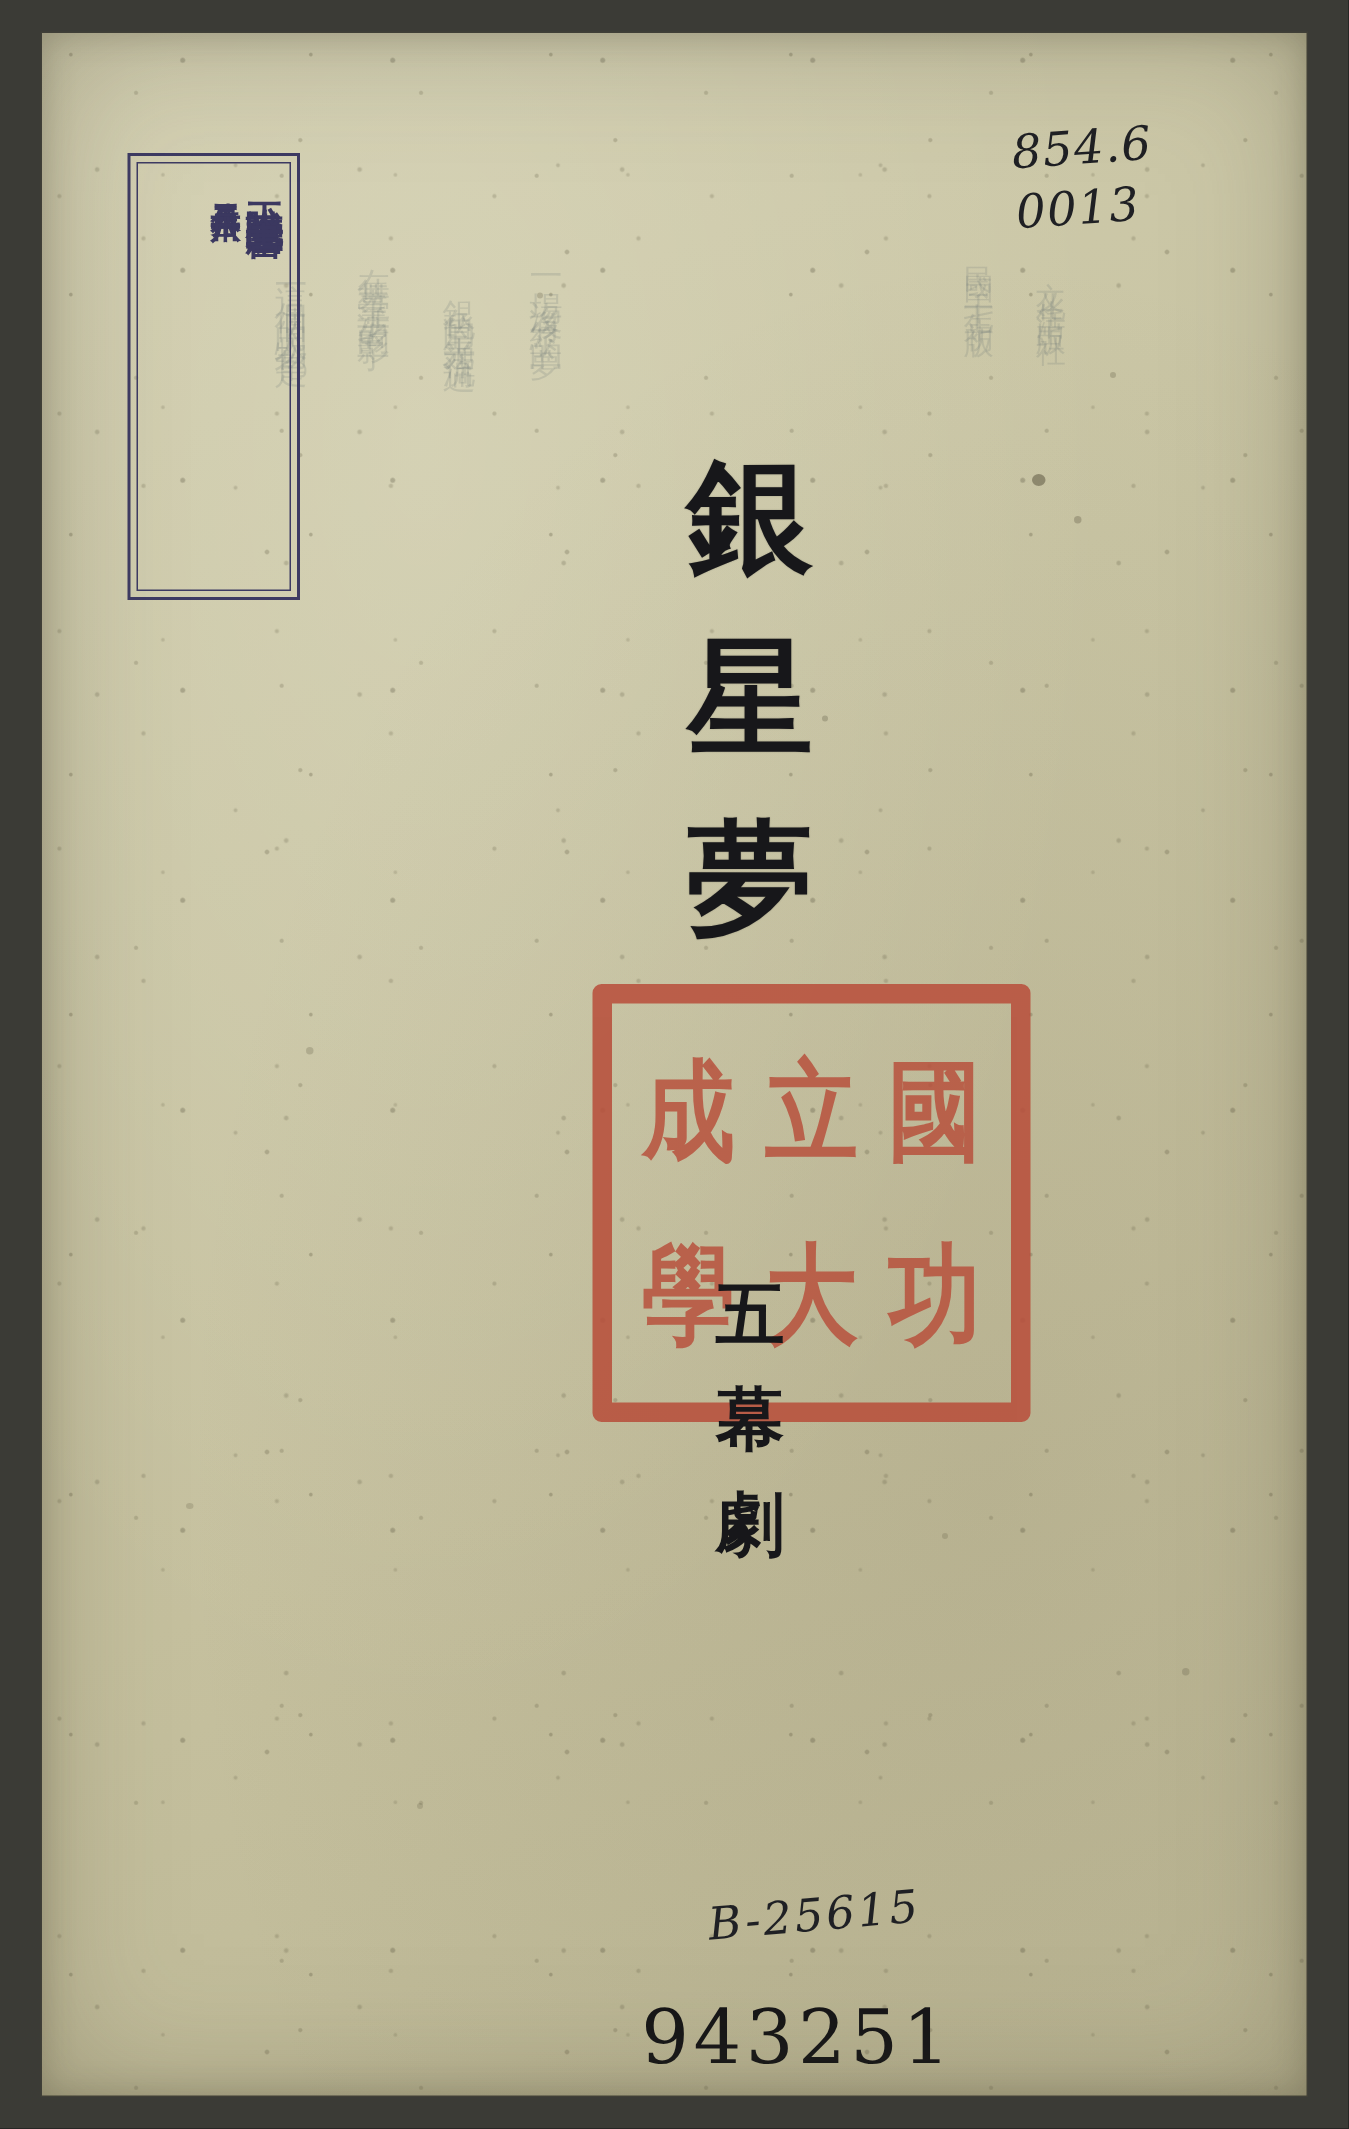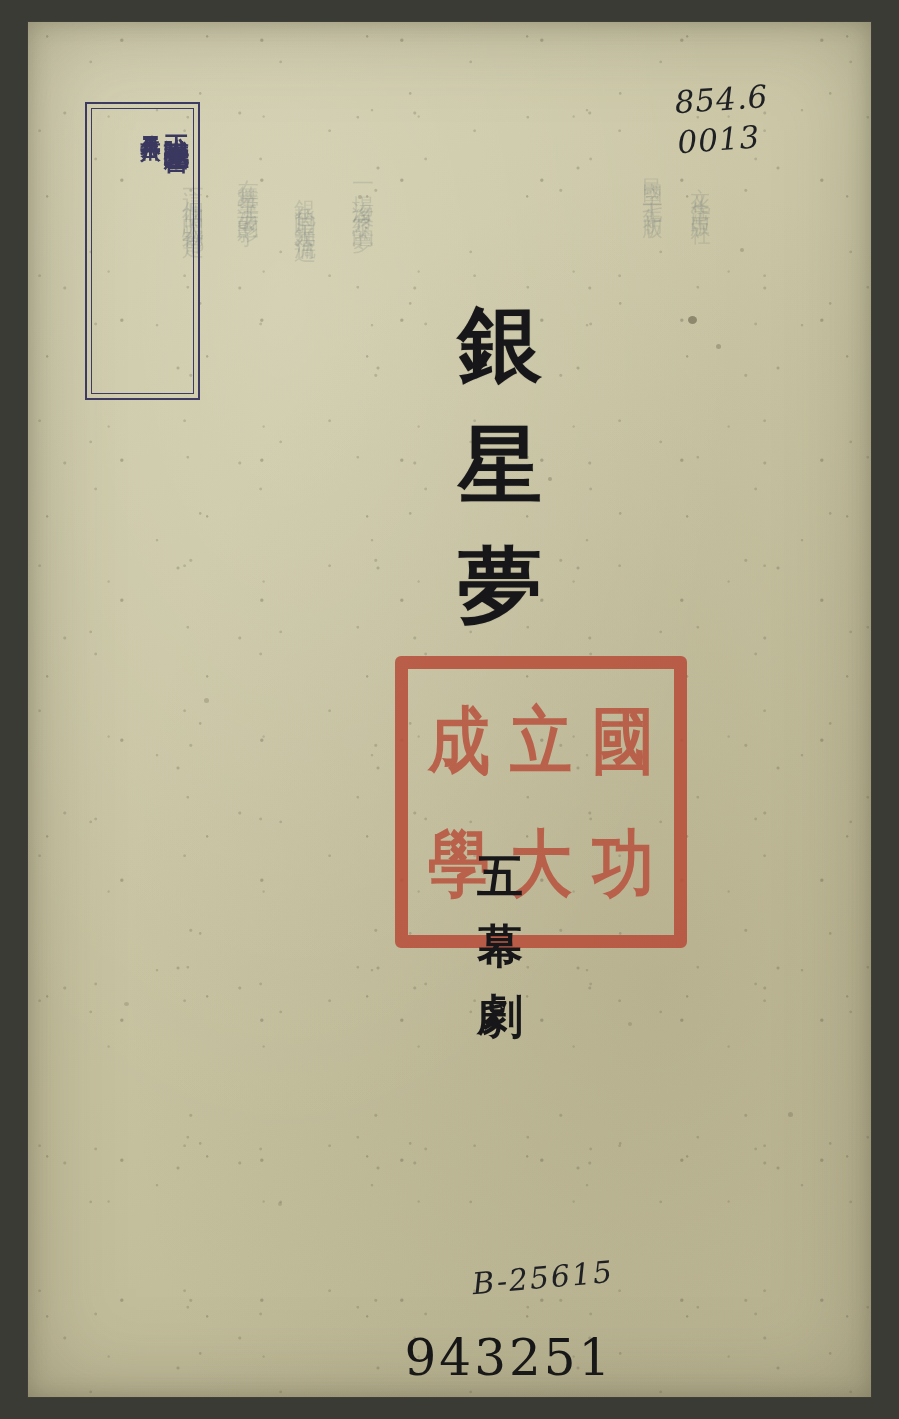--- a/index.html
+++ b/index.html
@@ -190,21 +190,21 @@
   #accession {
     position: absolute;
     left: 440px;
     top: 1307px;
     font-family: "DejaVu Serif", serif;
     font-size: 50px;
     letter-spacing: 3px;
     color: #141416;
     font-weight: 400;
     transform: translateX(-50%);
-    margin-left: 41px;
+    margin-left: 64px;
   }
   
   .vignette {
     position: absolute;
     inset: 0;
     pointer-events: none;
     box-shadow: inset 0 0 90px rgba(90,84,60,0.35), inset 0 0 22px rgba(60,56,40,0.28);
   }
 </style>
 </head>

